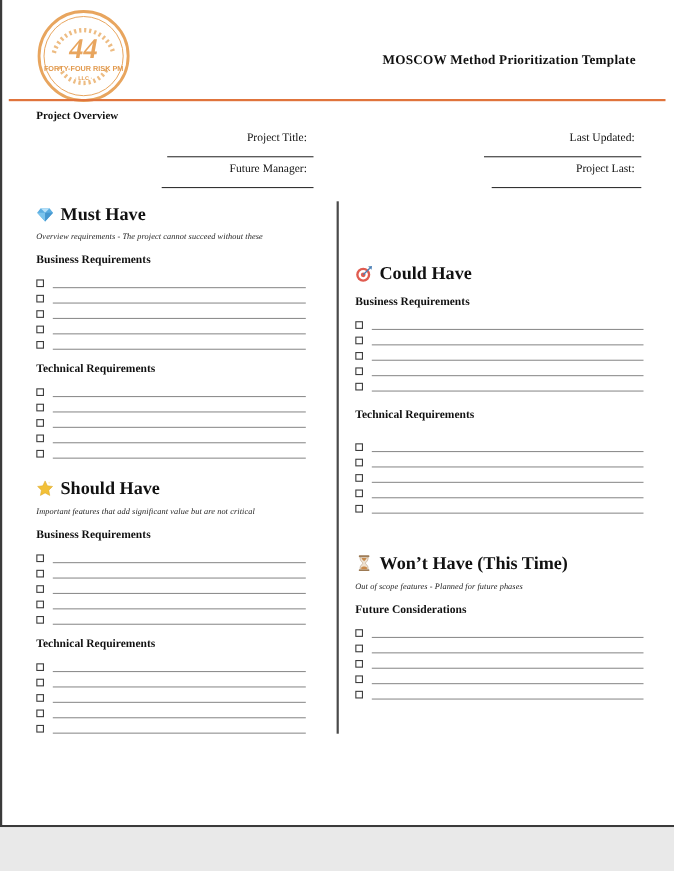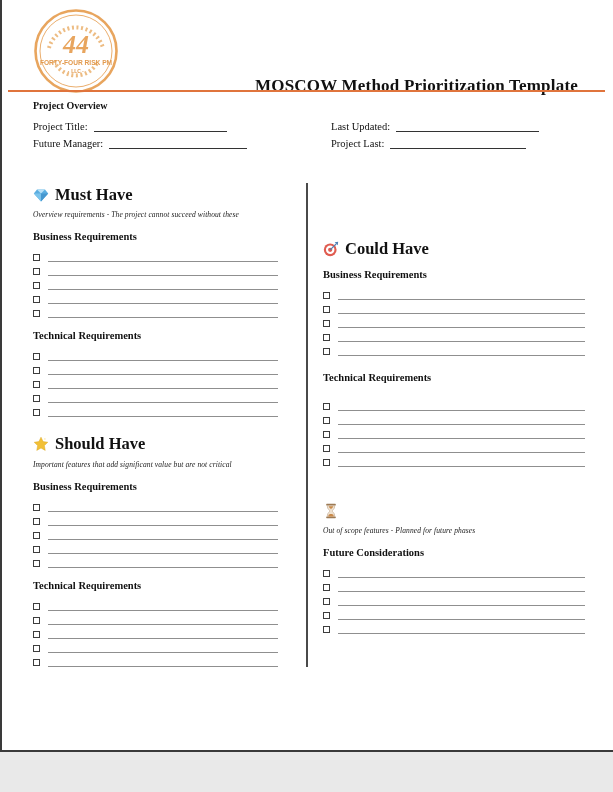--- a/index.html
+++ b/index.html
@@ -8,33 +8,33 @@
     width:613px; height:752px; margin:0 auto; position:relative;
     background:#ffffff; color:#111;
     font-family:"Liberation Serif", serif;
     box-shadow: inset 2px 0 0 #3a3a3a, inset 0 -2px 0 #3a3a3a, 0 0 4px rgba(0,0,0,.25);
     overflow:hidden;
   }
 
   
   .logo { position:absolute; top:8px; left:33px; width:86px; height:86px; }
   .page-title {
-    position:absolute; top:76px; right:35px;
-    font-size:17px; font-weight:bold; letter-spacing:.2px; white-space:nowrap;
+    position:absolute; top:47px; right:35px;
+    font-size:12px; font-weight:bold; letter-spacing:.2px; white-space:nowrap;
   }
   .header-rule { position:absolute; top:90px; left:8px; right:8px; height:2px; background:#E0743C; }
 
   
   .overview { position:absolute; top:100px; left:33px; right:30px; }
   .overview-h { font-size:10px; font-weight:bold; margin:0; }
   .fields {
     display:grid; grid-template-columns:1fr 1fr; column-gap:46px; row-gap:5px;
     margin-top:9px; font-size:10.5px;
   }
-  .field { display:flex; align-items:flex-end; }
+  .field { display:flex; align-items:flex-end;flex-direction:column; }
   .field .lbl { margin-right:6px; white-space:nowrap; }
   .field .u { border-bottom:1px solid #333; height:12px; flex:0 0 auto; }
   .u-w1 { width:133px; } .u-w2 { width:143px; } .u-w3 { width:138px; } .u-w4 { width:136px; }
 
   
   .columns { position:absolute; top:183px; left:33px; right:28px; display:flex; }
   .col-left  { width:245px; padding-top:3px; }
   .vdiv { width:2px; background:#4a4a4a; margin-left:28px; margin-right:15px; align-self:stretch; }
   .col-right { flex:1; padding-top:57px; }
 
@@ -288,20 +288,21 @@
         <div class="section-header">
           <span class="sec-icon">
             <svg viewBox="0 0 20 20">
               <rect x="4" y="1" width="12" height="2.2" rx="0.8" fill="#9c7a54"></rect>
               <rect x="4" y="16.8" width="12" height="2.2" rx="0.8" fill="#9c7a54"></rect>
               <path d="M5.5 3.2 H14.5 V5 C14.5 7.5 11.5 9 11.5 10 C11.5 11 14.5 12.5 14.5 15 V16.8 H5.5 V15 C5.5 12.5 8.5 11 8.5 10 C8.5 9 5.5 7.5 5.5 5 Z" fill="#efe3d3" stroke="#b09272" stroke-width="0.6"></path>
               <path d="M6.9 15 C8 13.5 12 13.5 13.1 15 L13.3 16.8 H6.7 Z" fill="#c98a4b"></path>
               <path d="M7.1 4.2 H12.9 C12.4 6 10.8 7.1 10 7.7 C9.2 7.1 7.6 6 7.1 4.2 Z" fill="#c98a4b"></path>
             </svg>
           </span>
+          <span>Won’t Have (This Time)</span>
         </div>
         <div class="desc">Out of scope features - Planned for future phases</div>
         <div class="group-h">Future Considerations</div>
         <div class="rows">
             <div class="entry-row">
               <span class="cbx"></span>
               <span class="line"></span>
             </div>
             <div class="entry-row">
               <span class="cbx"></span>

